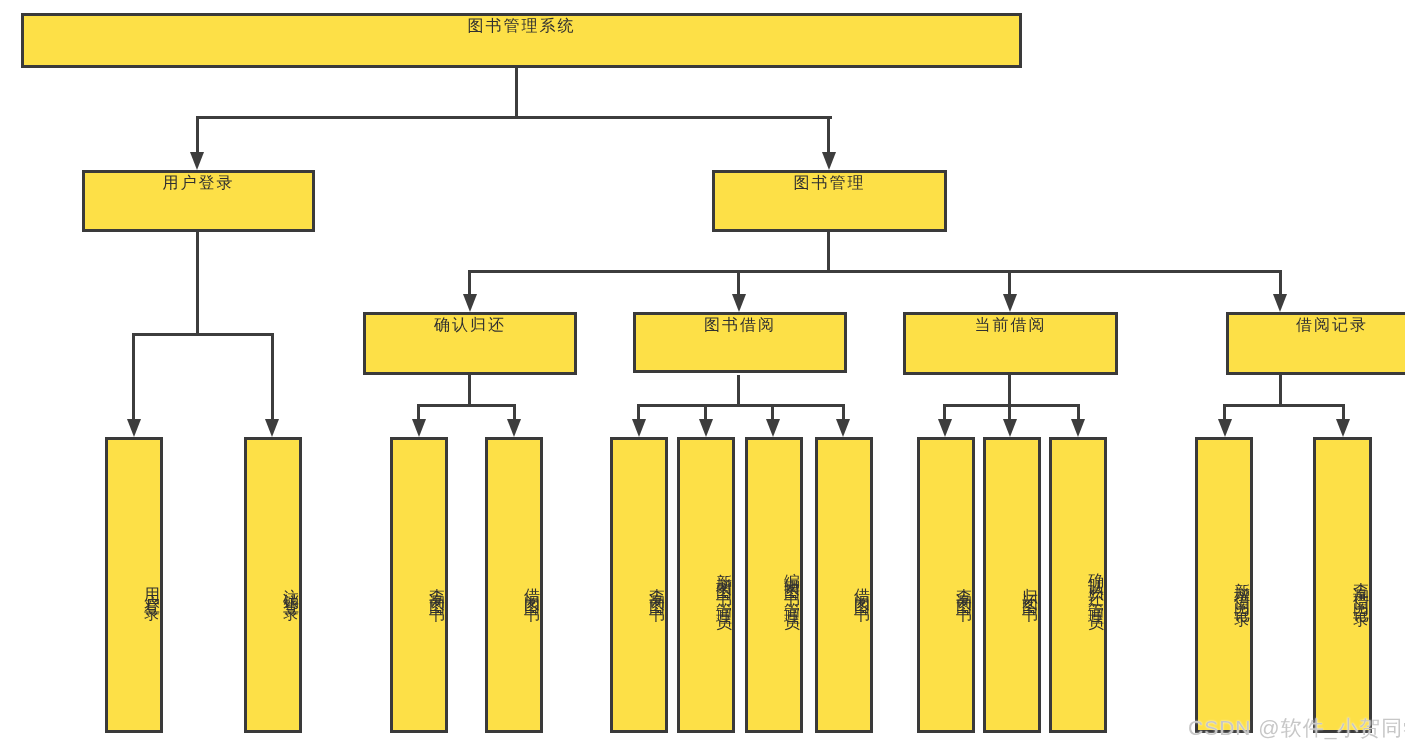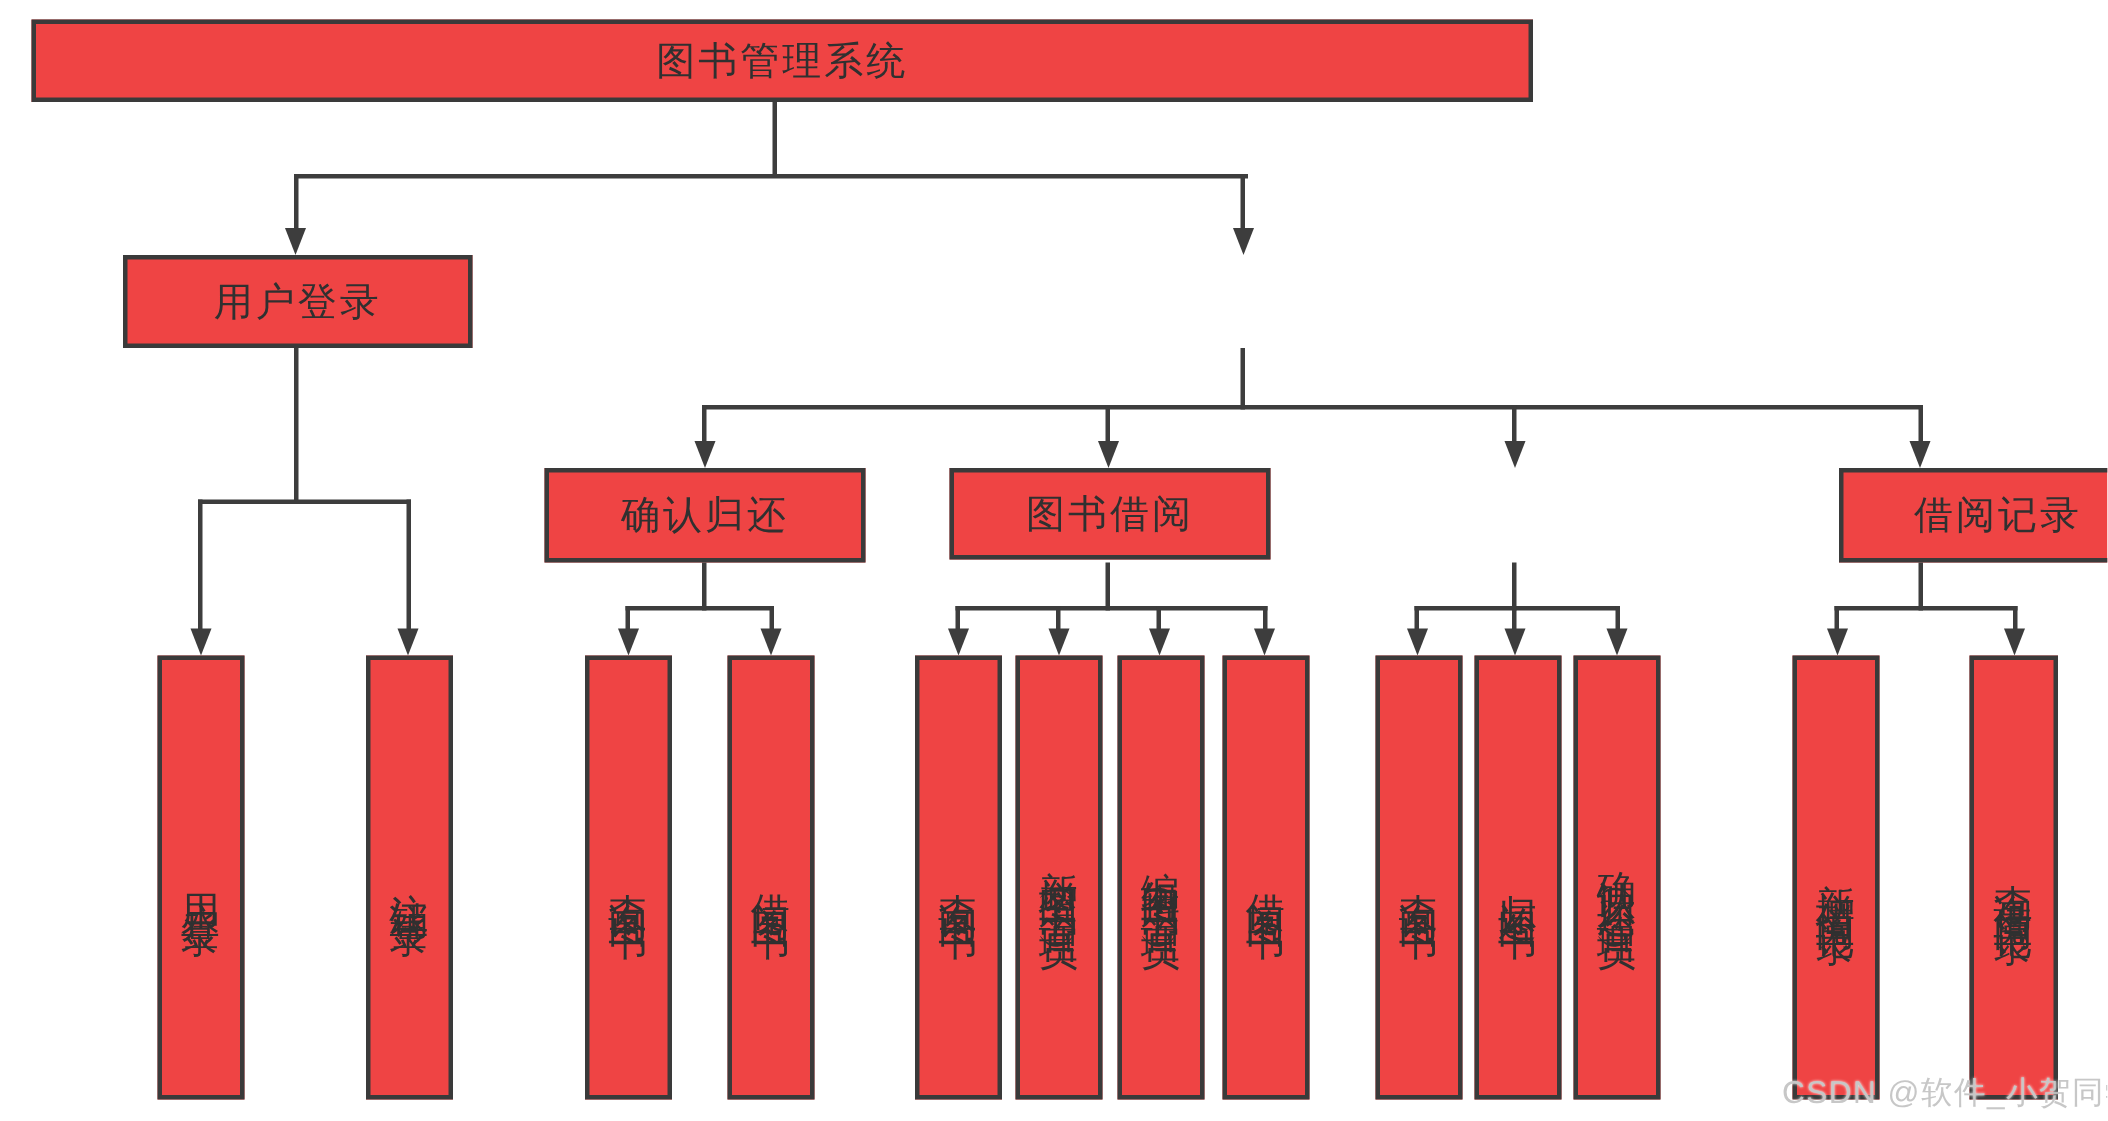--- a/index.html
+++ b/index.html
@@ -7,26 +7,26 @@
     position:relative;
     width:1405px;height:747px;
     background:#ffffff;
     font-family:"Liberation Sans", sans-serif;
     overflow:hidden;
   }
   .node{
     position:absolute;
     box-sizing:border-box;
     border:3px solid #3a3a3a;
-    background:#ef4444;
+    background:#fde047;
     color:#303030;
     display:flex;
-    align-items:center;
+    align-items:flex-start;
     justify-content:center;
-    font-size:26px;
+    font-size:16px;
     letter-spacing:2px;
     text-align:center;
   }
   .vnode{
     writing-mode:vertical-rl;
     letter-spacing:6px;
     line-height:1;
     padding-top:4px;
   }
   .hline,.vline{
@@ -64,20 +64,23 @@
   <div class="vline" style="left:515px;top:68px;height:50px;"></div>
   <div class="hline" style="left:196px;top:116px;width:636px;"></div>
   <div class="vline" style="left:196px;top:116px;height:40px;"></div>
   <div class="arrowhead" style="left:190px;top:152px;"></div>
   <div class="vline" style="left:827px;top:116px;height:40px;"></div>
   <div class="arrowhead" style="left:822px;top:152px;"></div>
 
   <div class="node" style="left:82px;top:170px;width:233px;height:62px;">
     <span>用户登录</span>
   </div>
+  <div class="node" style="left:712px;top:170px;width:235px;height:62px;">
+    <span>图书管理</span>
+  </div>
 
   <div class="vline" style="left:196px;top:232px;height:104px;"></div>
   <div class="hline" style="left:132px;top:333px;width:142px;"></div>
   <div class="vline" style="left:132px;top:333px;height:89px;"></div>
   <div class="arrowhead" style="left:127px;top:419px;"></div>
   <div class="vline" style="left:271px;top:333px;height:89px;"></div>
   <div class="arrowhead" style="left:265px;top:419px;"></div>
 
   <div class="vline" style="left:827px;top:232px;height:41px;"></div>
   <div class="hline" style="left:468px;top:270px;width:814px;"></div>
@@ -88,20 +91,23 @@
   <div class="vline" style="left:1008px;top:270px;height:27px;"></div>
   <div class="arrowhead" style="left:1003px;top:294px;"></div>
   <div class="vline" style="left:1279px;top:270px;height:27px;"></div>
   <div class="arrowhead" style="left:1273px;top:294px;"></div>
 
   <div class="node" style="left:363px;top:312px;width:214px;height:63px;">
     <span>确认归还</span>
   </div>
   <div class="node" style="left:633px;top:312px;width:214px;height:61px;">
     <span>图书借阅</span>
+  </div>
+  <div class="node" style="left:903px;top:312px;width:215px;height:63px;">
+    <span>当前借阅</span>
   </div>
   <div class="node" style="left:1226px;top:312px;width:212px;height:63px;">
     <span>借阅记录</span>
   </div>
 
   <div class="vline" style="left:468px;top:375px;height:32px;"></div>
   <div class="hline" style="left:417px;top:404px;width:99px;"></div>
   <div class="vline" style="left:417px;top:404px;height:18px;"></div>
   <div class="arrowhead" style="left:412px;top:419px;"></div>
   <div class="vline" style="left:513px;top:404px;height:18px;"></div>

